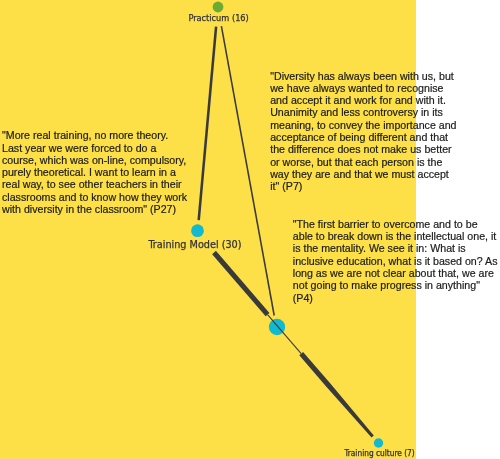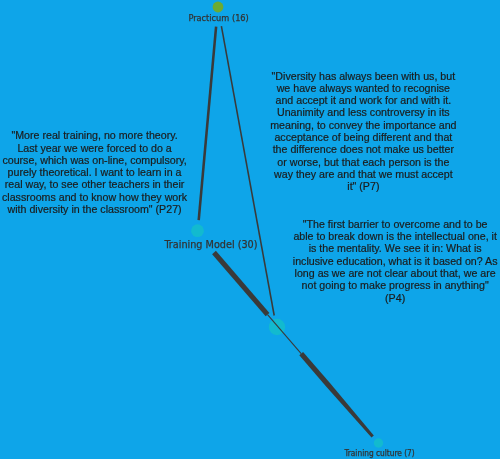--- a/index.html
+++ b/index.html
@@ -1,20 +1,20 @@
 <!DOCTYPE html>
 <html><head>
 <meta charset="utf-8">
 <title>Network diagram</title>
 <style>
   html,body{margin:0;padding:0;}
   body{width:500px;height:459px;background:#ffffff;overflow:hidden;
        font-family:"Liberation Sans",sans-serif;color:#1c1c1c;
        -webkit-font-smoothing:antialiased;}
-  #stage{position:relative;width:500px;height:459px;background:#0ea5e9;text-align:center;}
+  #stage{position:relative;width:416px;height:459px;background:#fde047;}
   svg.net{position:absolute;left:0;top:0;width:500px;height:459px;overflow:visible;}
   .quote{position:absolute;font-family:"Liberation Sans",sans-serif;
          font-size:10.65px;line-height:12.3px;color:#1c1c1c;white-space:pre;
          -webkit-text-stroke:0.2px #1c1c1c;}
   .nodelabel{position:absolute;font-family:"DejaVu Sans Condensed","DejaVu Sans",sans-serif;
              color:#333333;white-space:nowrap;transform:translateX(-50%);
              -webkit-text-stroke:0.25px #333333;}
 </style>
 </head>
 <body>
@@ -34,21 +34,21 @@
         <circle cx="197.5" cy="230.7" r="6.4" fill="#12bacf"></circle>
         <circle cx="277" cy="327" r="8.2" fill="#12bacf"></circle>
         <circle cx="378.5" cy="443" r="4.7" fill="#12bacf"></circle>
       </g>
     <g id="overlay-layer">
         <line x1="267.55" y1="314.6" x2="301.18" y2="353.6" stroke="#3a3a3a" stroke-width="1.1" stroke-linecap="butt" fill="none"></line>
       </g>
   </svg>
 
   <div class="nodelabel" style="left: 218.6px; top: 13.2px; font-size: 9.15px; color: rgb(51, 51, 51);">Practicum (16)</div>
-  <div class="nodelabel" style="left: 211px; top: 237.8px; font-size: 10.75px; color: rgb(51, 51, 51);">Training Model (30)</div>
+  <div class="nodelabel" style="left: 195px; top: 237.8px; font-size: 10.75px; color: rgb(51, 51, 51);">Training Model (30)</div>
   <div class="nodelabel" style="left: 379.6px; top: 448.3px; font-size: 8.25px; color: rgb(51, 51, 51);">Training culture (7)</div>
 
   <div class="quote" style="left: 2px; top: 129.3px; color: rgb(28, 28, 28);">"More real training, no more theory.
 Last year we were forced to do a
 course, which was on-line, compulsory,
 purely theoretical. I want to learn in a
 real way, to see other teachers in their
 classrooms and to know how they work
 with diversity in the classroom" (P27)</div>
   <div class="quote" style="left: 270.2px; top: 69.6px; color: rgb(28, 28, 28);">"Diversity has always been with us, but

